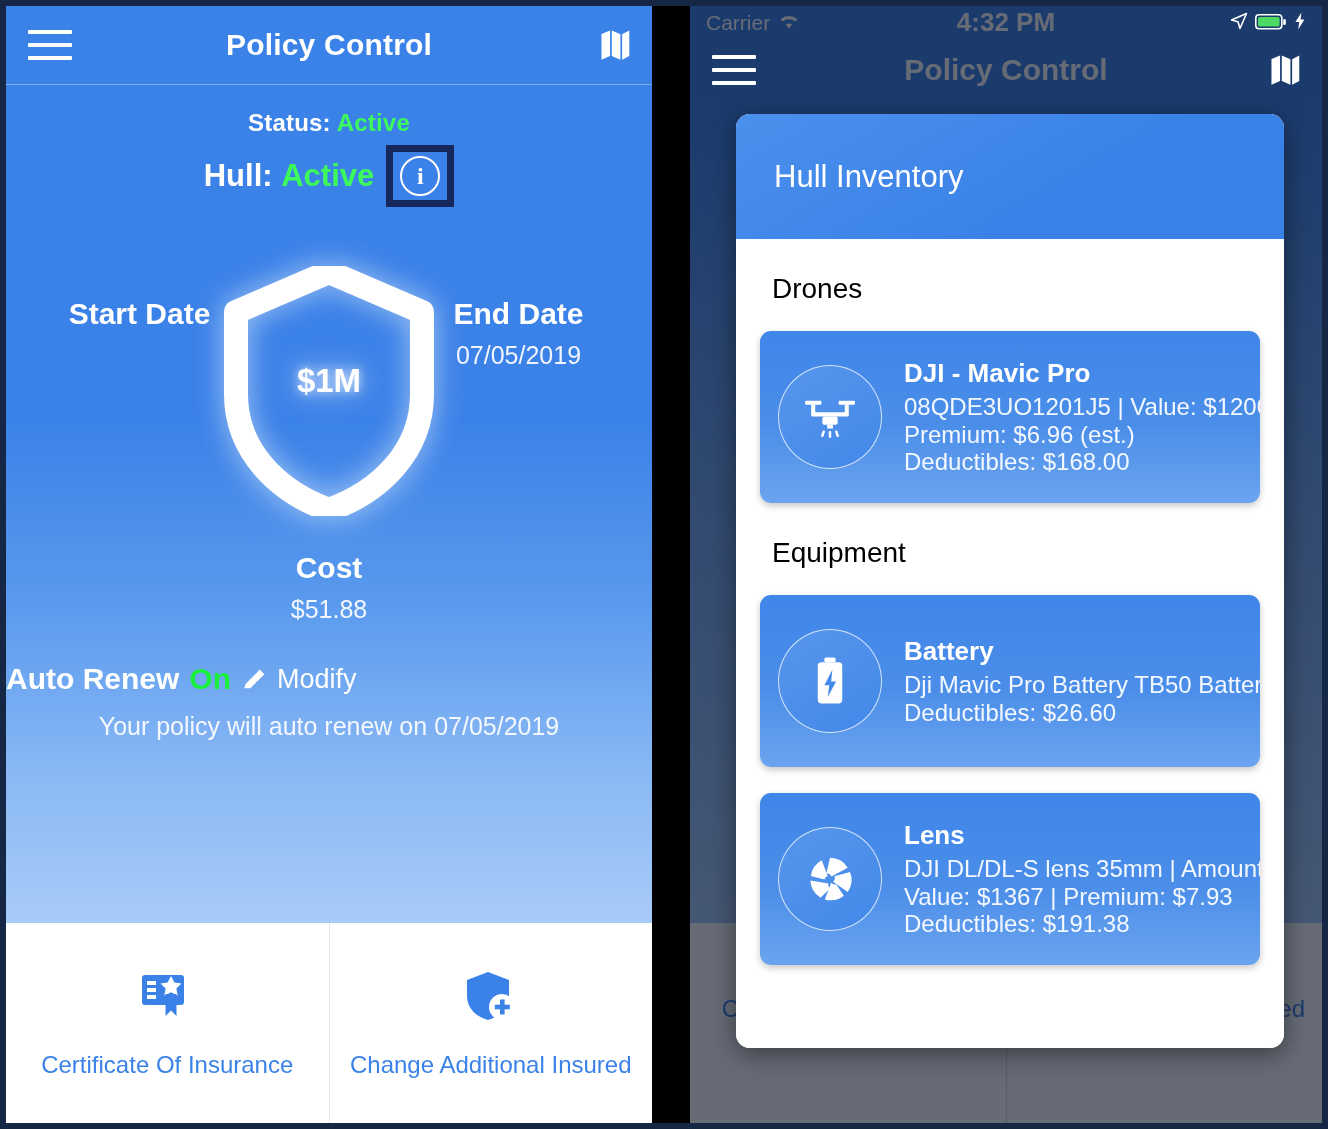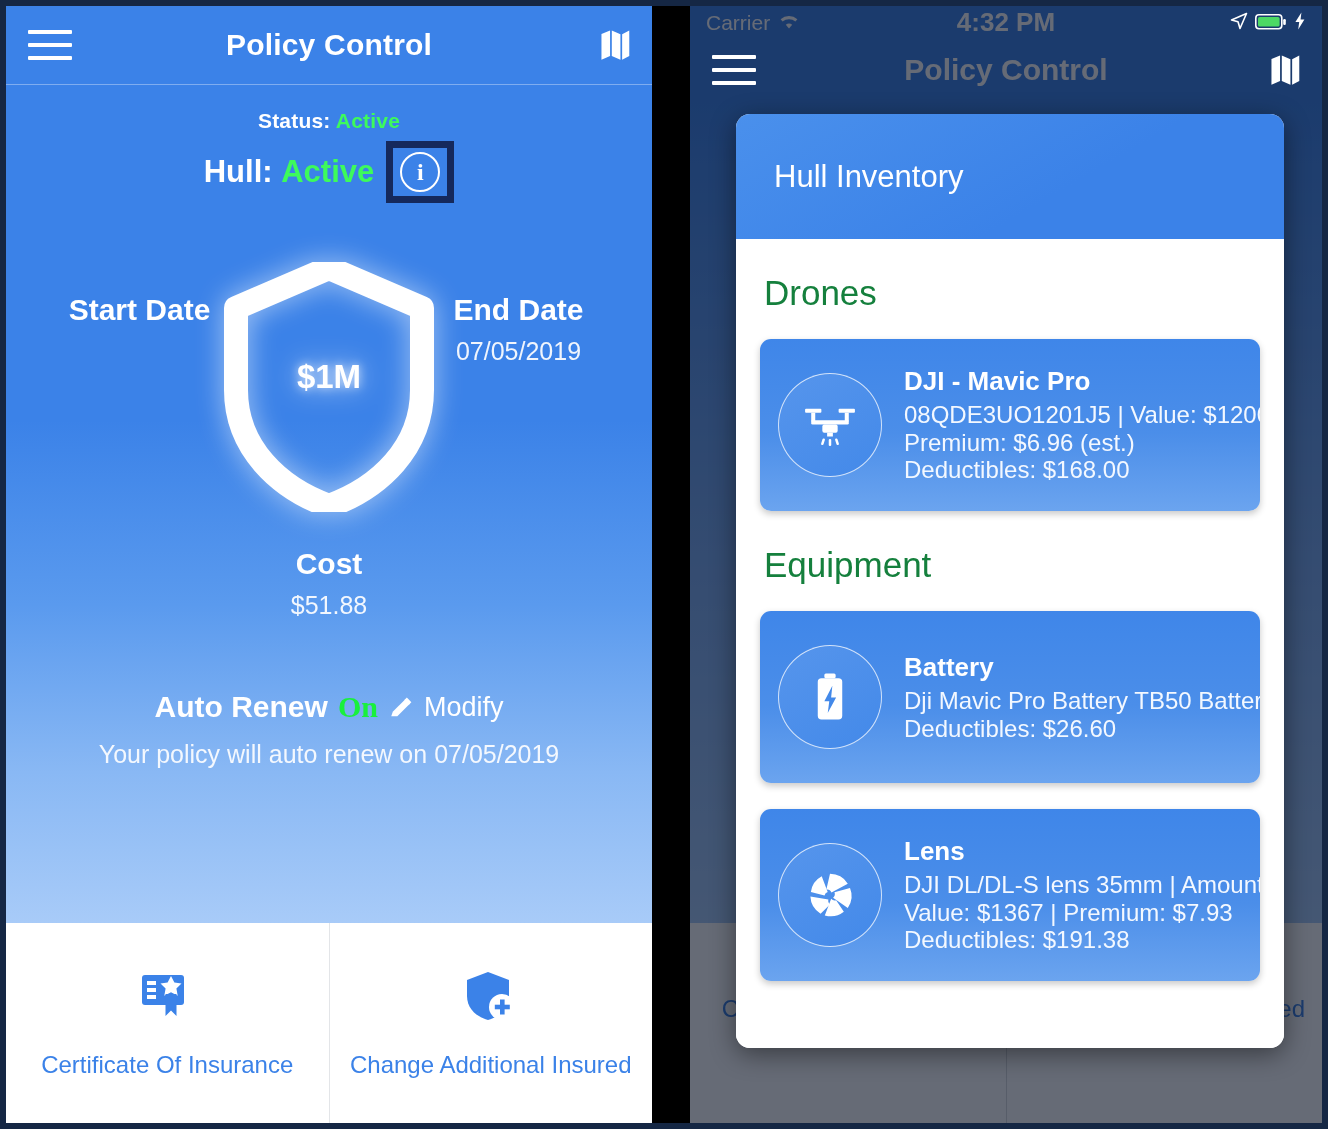--- a/index.html
+++ b/index.html
@@ -42,21 +42,21 @@
   .map-icon { margin-left: auto; position: relative; z-index: 2; cursor: pointer;
     width: 30px; height: 32px; }
 
   .body-left {
     height: 838px;
     background: linear-gradient(to bottom, #3b82e8 0%, #3b82e8 40%, #5a9aee 62%, #89b8f4 82%, #a8cbf8 100%);
     padding-top: 24px;
     position: relative;
   }
   .status-line {
-    text-align: center; font-size: 21px; font-weight: bold; color: #fff;
+    text-align: center; font-size: 24px; font-weight: bold; color: #fff;
     margin-bottom: 8px; letter-spacing: 0.2px;
   }
   .val-active { color: #3dfa5c; }
   .hull-line {
     display: flex; align-items: center; justify-content: center; gap: 0px;
     font-size: 31px; font-weight: bold; color: #fff;
   }
   .info-box {
     margin-left: 12px;
     border: 7px solid #15295c;
@@ -83,25 +83,25 @@
   .shield-wrap { position: relative; width: 210px; height: 250px;
     filter: drop-shadow(0 0 14px rgba(255,255,255,0.55)); }
   .shield-amount {
     position: absolute; top: 96px; left: 0; right: 0; text-align: center;
     font-size: 33px; font-weight: bold; color: #fff;
     text-shadow: 0 0 10px rgba(255,255,255,0.7);
   }
   .cost-label { text-align: center; font-size: 30px; font-weight: bold; color: #fff; margin-top: 10px; }
   .cost-value { text-align: center; font-size: 25px; color: #f2f7fe; margin-top: 10px; }
   .renew-line {
-    display: flex; align-items: center; justify-content: center; gap: 10px;
-    margin-top: 70px;
+    display: flex; align-items: center; justify-content: flex-start; gap: 10px;
+    margin-top: 38px;
     font-size: 30px; font-weight: bold; color: #fff;
   }
-  .renew-on { color: #19f03c; font-family: Liberation Serif, serif; }
+  .renew-on { color: #19f03c; }
   .pencil { width: 26px; height: 26px; display: inline-block; }
   .modify-label { font-size: 27px; font-weight: 400; color: #fff; cursor: pointer; }
   .renew-note { text-align: center; margin-top: 16px; font-size: 25px; color: #f4f8fe; }
 
   .bottom-bar {
     position: absolute; left: 0; right: 0; bottom: 0;
     height: 200px; background: #fff; display: flex;
   }
   .bottom-btn {
     flex: 1; display: flex; flex-direction: column;
@@ -160,21 +160,21 @@
     height: 125px;
     background: linear-gradient(150deg, #4a90ec 0%, #3b82e8 60%, #3b82e8 100%);
     display: flex; align-items: center; padding-left: 38px;
   }
   .modal-title { font-size: 31px; color: #fff; font-weight: 400; }
   .modal-scroll {
     position: absolute; top: 125px; left: 0; right: 0; bottom: 0;
     background: #fff; border-radius: 16px 16px 0 0; padding: 0 24px;
     overflow: hidden;
   }
-  .section-title { font-size: 35px; color: #15803d; margin: 34px 0 0 4px; }
+  .section-title { font-size: 28px; color: #000000; margin: 34px 0 0 12px; }
   .inv-card {
     margin-top: 26px;
     background: linear-gradient(to bottom, #3f86e9 0%, #4b8ee9 55%, #6ba4ef 100%);
     border-radius: 11px; height: 172px;
     display: flex; align-items: center; padding: 0 18px;
     box-shadow: 0 3px 7px rgba(0,0,0,0.22);
     cursor: pointer; position: relative; overflow: hidden;
   }
   .inv-ava {
     width: 104px; height: 104px; border-radius: 50%;

